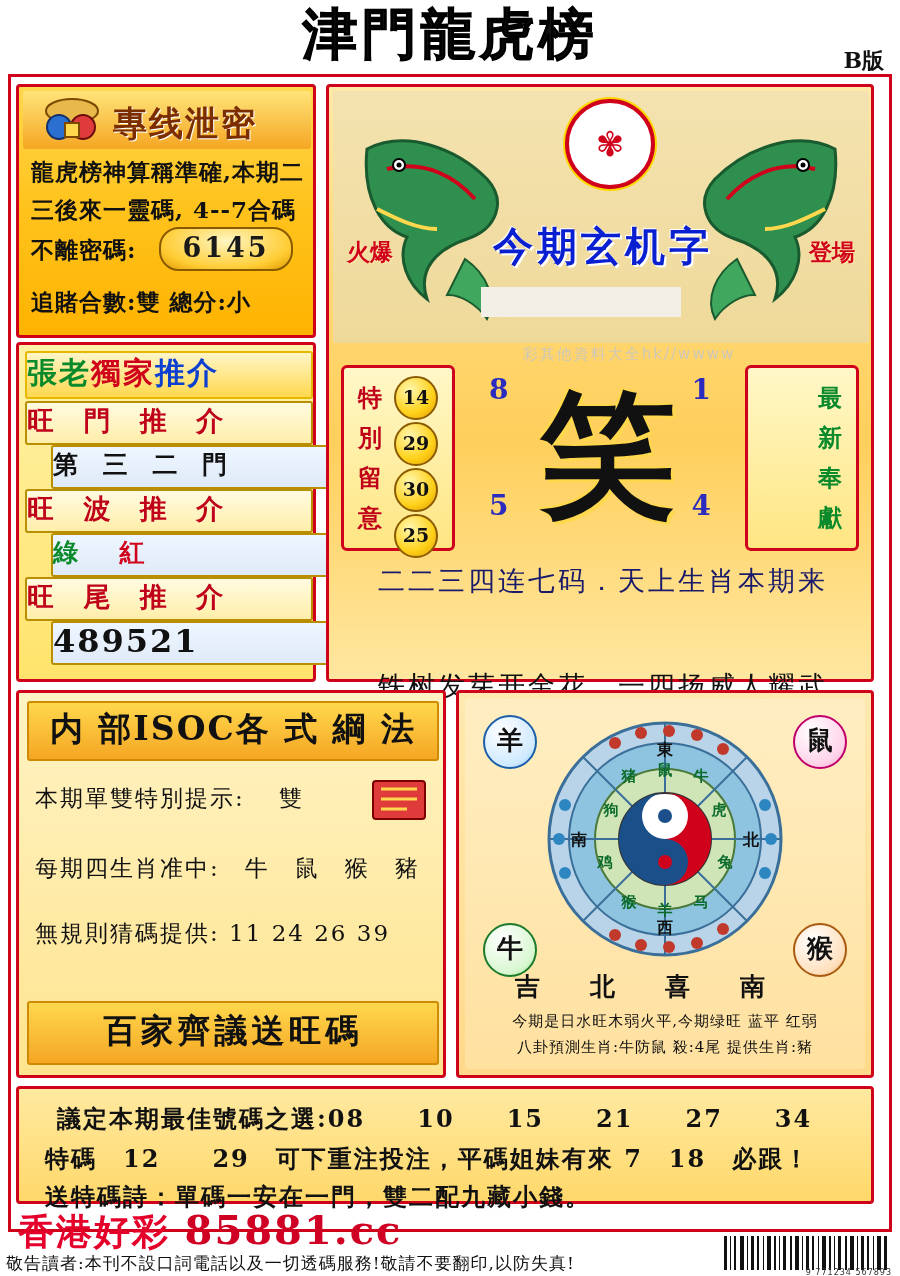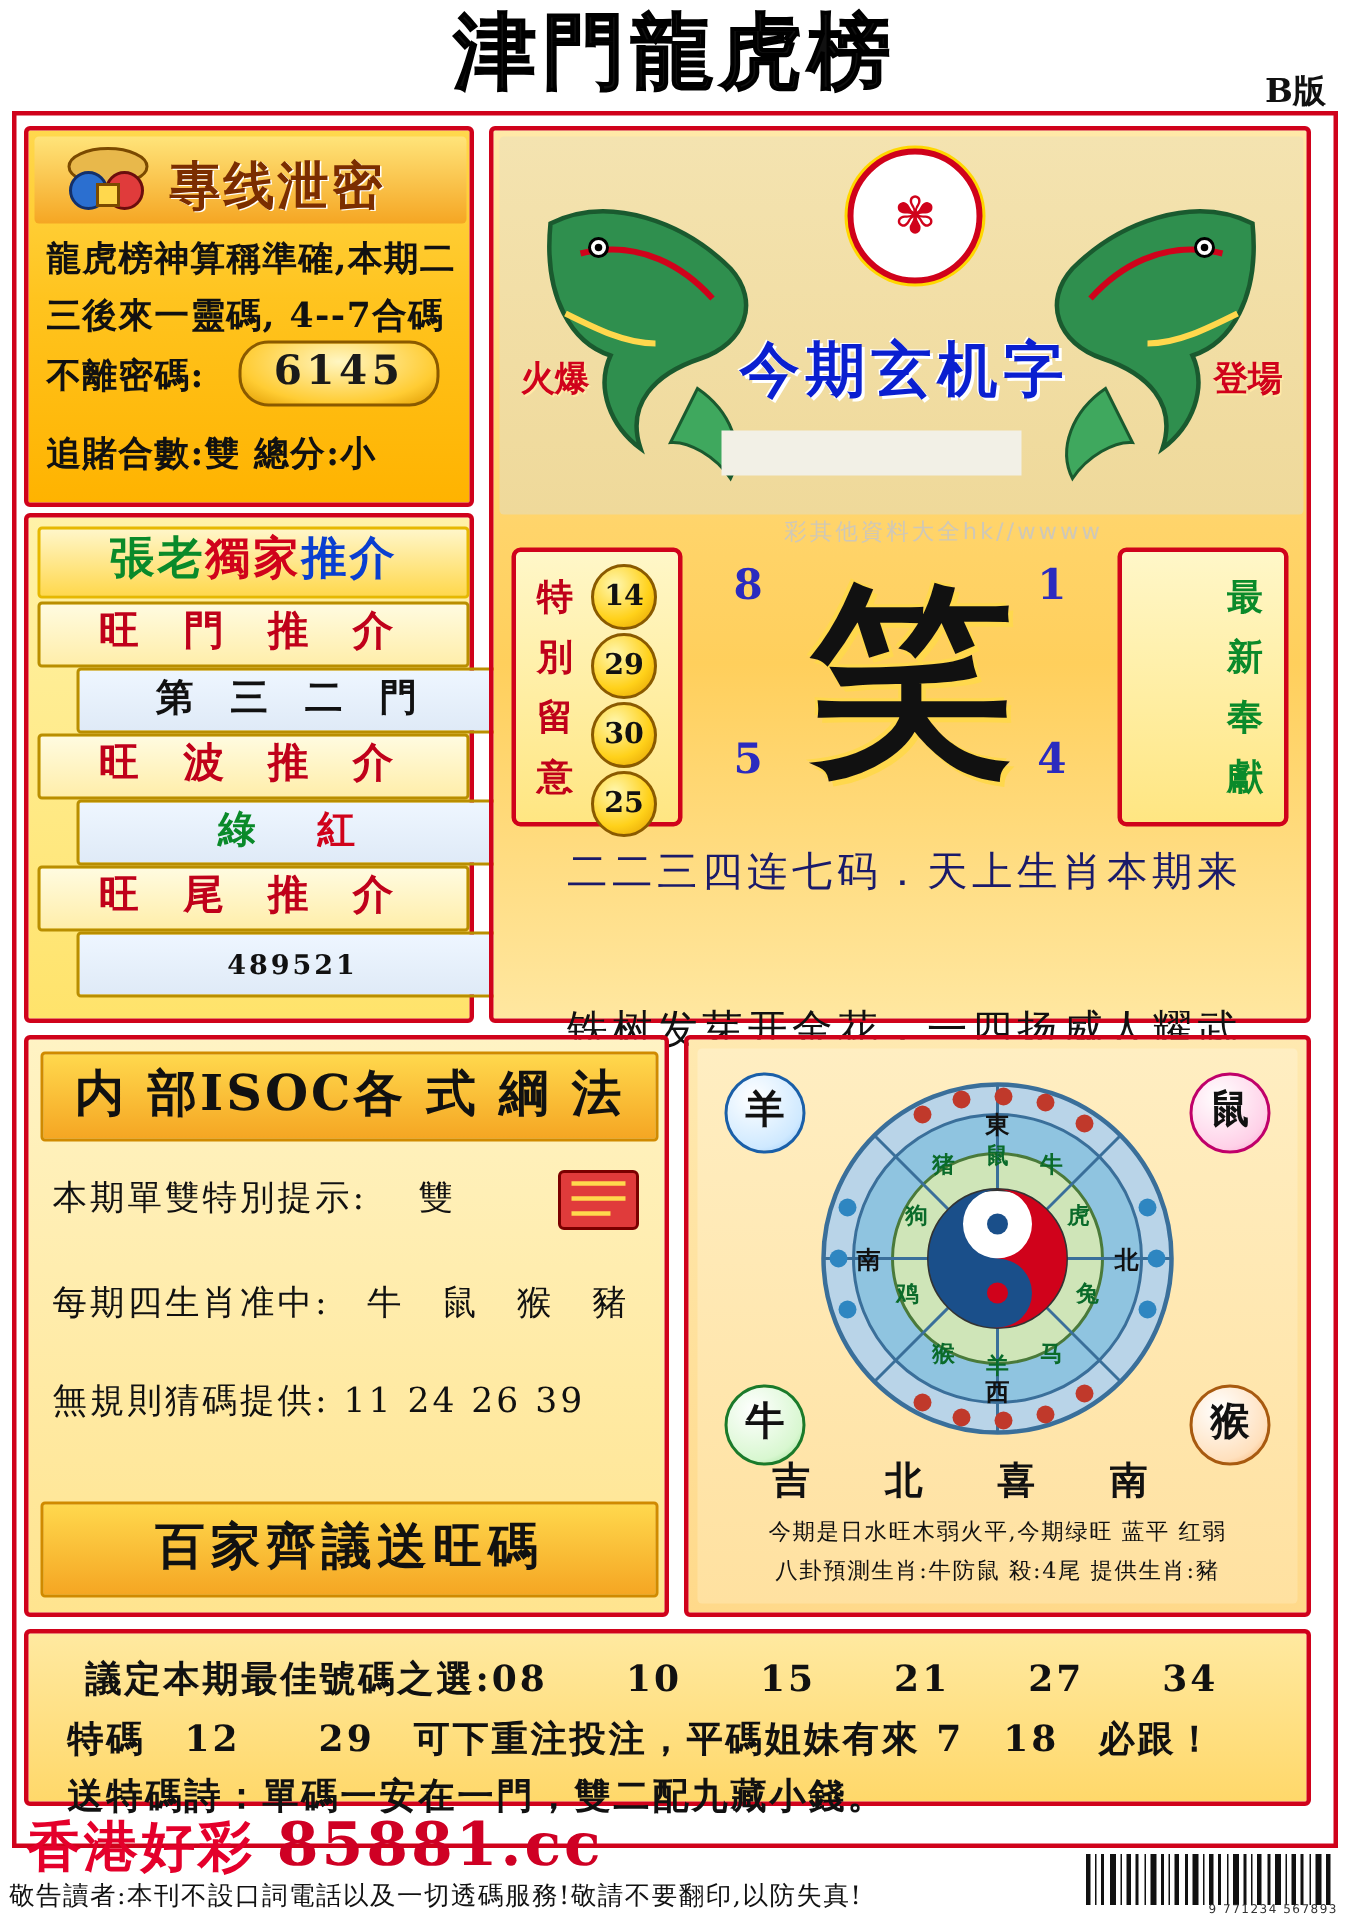--- a/index.html
+++ b/index.html
@@ -61,37 +61,37 @@
   
   .zhanglao{
     left:16px;top:342px;width:300px;height:340px;
     border:3px solid #d0021b;border-radius:4px;
     background:linear-gradient(180deg,#fff2a8,#ffe36b);
     padding:4px;
   }
   .zl-head{
     position:absolute;left:6px;top:6px;width:284px;height:44px;
     background:linear-gradient(180deg,#fff6c9,#ffd84d);
-    border:2px solid #e6b800;border-radius:3px;text-align:center;line-height:40px;
+    border:2px solid #e6b800;border-radius:3px;line-height:40px;
     font-family:"DejaVu Serif","Liberation Serif",serif;font-size:30px;font-weight:bold;letter-spacing:2px;
   }
   .zl-head .c1{color:#0a8a2a;}
   .zl-head .c2{color:#d0021b;}
   .zl-head .c3{color:#0a3fd0;}
   .zl-row{
     position:absolute;left:6px;width:284px;height:40px;border:2px solid #b98e00;border-radius:3px;
-    text-align:center;font-family:"DejaVu Serif","Liberation Serif",serif;font-weight:bold;
+    font-family:"DejaVu Serif","Liberation Serif",serif;font-weight:bold;
   }
   .zl-row.title{background:linear-gradient(180deg,#fffbe0,#ffeeaa);font-size:27px;color:#c0011a;line-height:36px;letter-spacing:10px;}
   .zl-row.value{background:linear-gradient(180deg,#eef6ff,#dfeaf7);font-size:25px;color:#111;line-height:36px;letter-spacing:8px;margin-left:26px;}
   .zl-r1{top:56px;} .zl-r2{top:100px;} .zl-r3{top:144px;}
   .zl-r4{top:188px;} .zl-r5{top:232px;} .zl-r6{top:276px;}
   .green{color:#0a8a2a;}
   .red{color:#d0021b;}
-  .digits{font-family:"DejaVu Serif","Liberation Serif",serif;font-size:18px;letter-spacing:2px;color:#111;}
+  .digits{font-family:"DejaVu Serif","Liberation Serif",serif;font-size:32px;letter-spacing:2px;color:#111;}
 
   
   .dragonpanel{
     left:326px;top:84px;width:548px;height:598px;
     border:3px solid #d0021b;border-radius:4px;
     background:linear-gradient(180deg,#ffe9a8 0%,#ffd978 30%,#ffcf5c 60%,#ffe7a0 100%);
   }
   .dp-top{
     position:absolute;left:4px;top:4px;width:536px;height:252px;
     background:linear-gradient(180deg,#f4e3b0,#efd99a);

